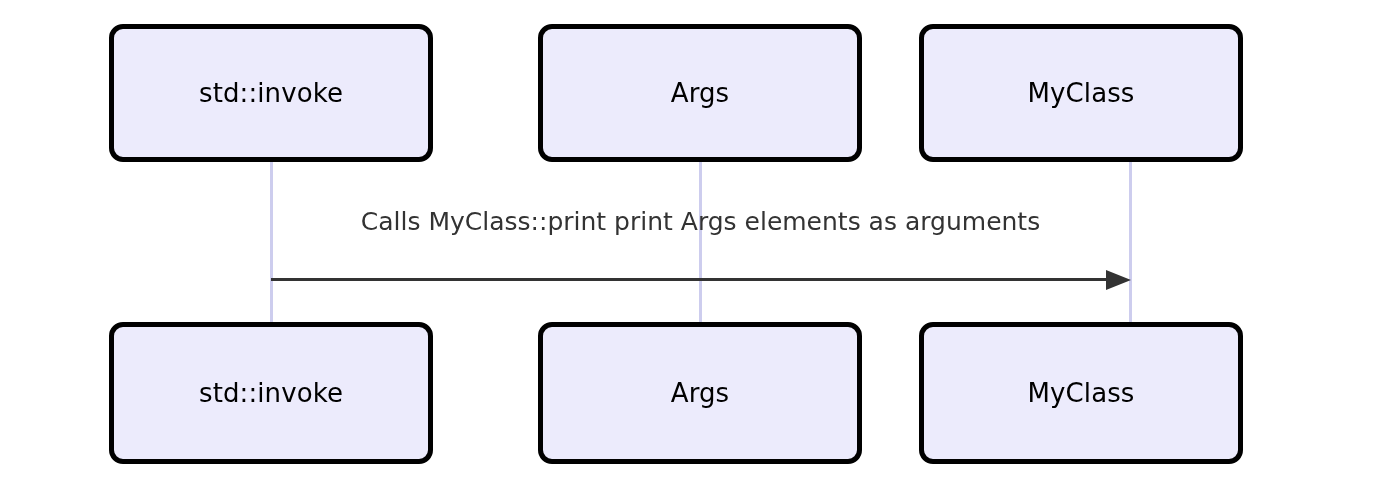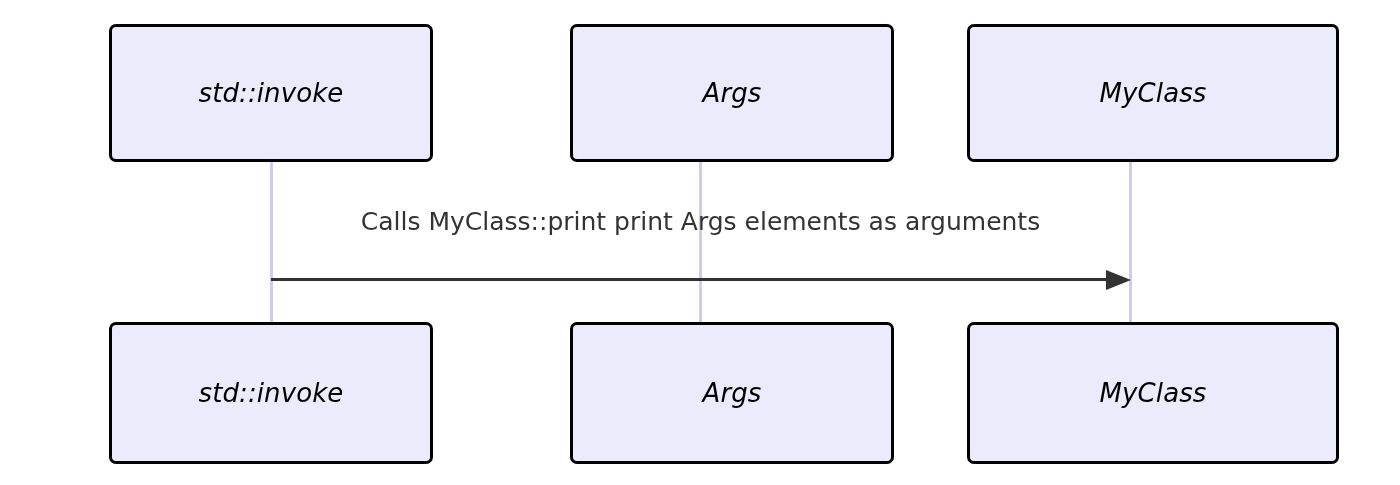--- a/index.html
+++ b/index.html
@@ -31,37 +31,36 @@
   }
   .lifeline.l0 { left: 270px; }
   .lifeline.l1 { left: 699px; }
   .lifeline.l2 { left: 1129px; }
 
   
   .actor-box {
     position: absolute;
     box-sizing: border-box;
     background: #ecebfc;
-    border: 3px solid #000000;
-    border-radius: 7px;
+    border: 5px solid #000000;
+    border-radius: 14px;
     display: flex;
     align-items: center;
     justify-content: center;
     color: #000000;
     font-size: 26px;
     line-height: 1;
     letter-spacing: 0.1px;
-    font-style: italic;
   }
   .actor-box.top    { top: 24px;  height: 138px; }
   .actor-box.bottom { top: 322px; height: 142px; }
 
   .actor-box.c0 { left: 109px; width: 324px; }
-  .actor-box.c1 { left: 538px; width: 324px; margin-left: 32px; }
-  .actor-box.c2 { left: 967px; width: 372px; }
+  .actor-box.c1 { left: 538px; width: 324px; }
+  .actor-box.c2 { left: 919px; width: 324px; }
 
   
   .msg-label {
     position: absolute;
     top: 209px;
     left: 271px;
     width: 859px;
     text-align: center;
     font-size: 25px;
     line-height: 1;

